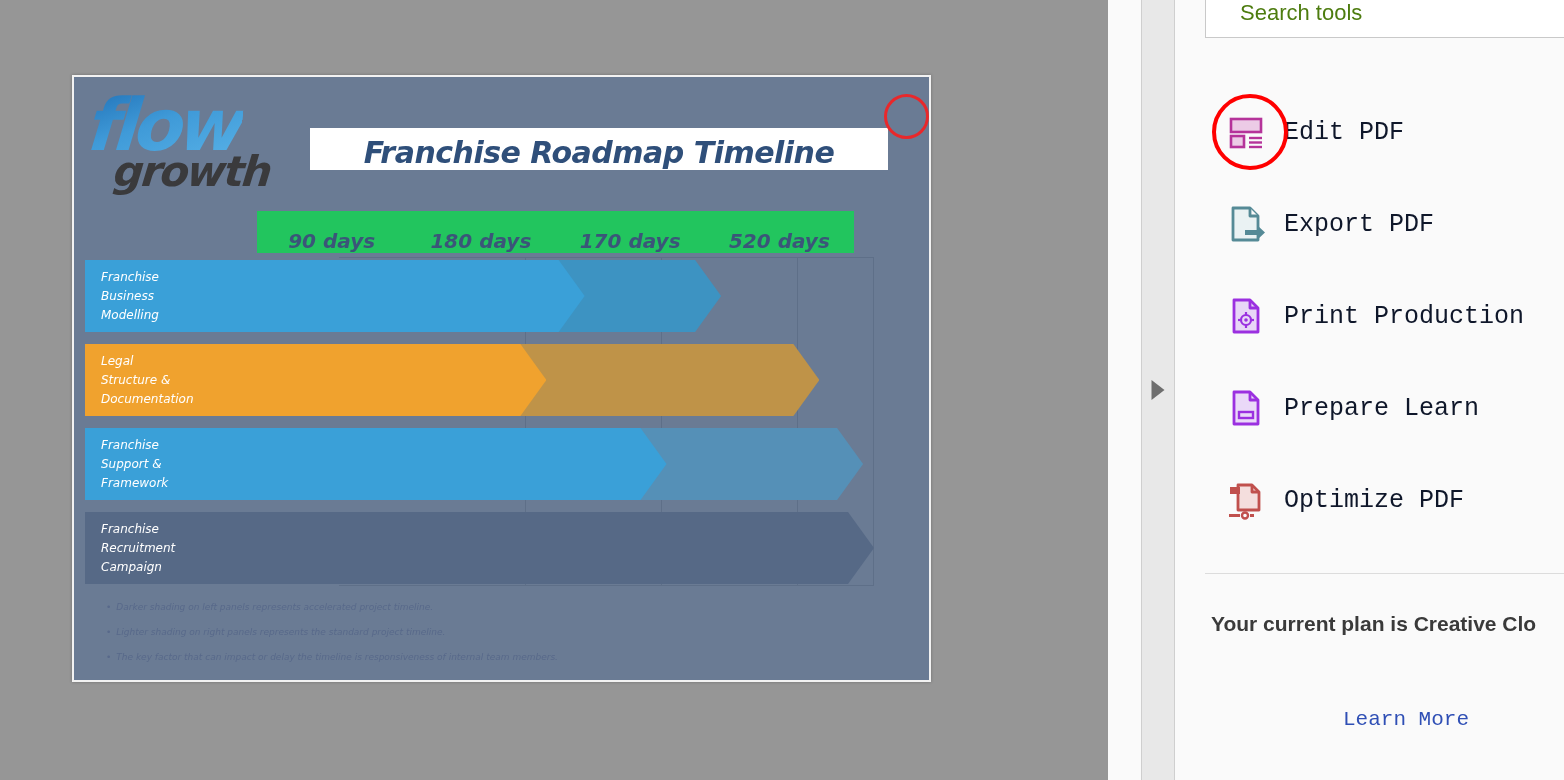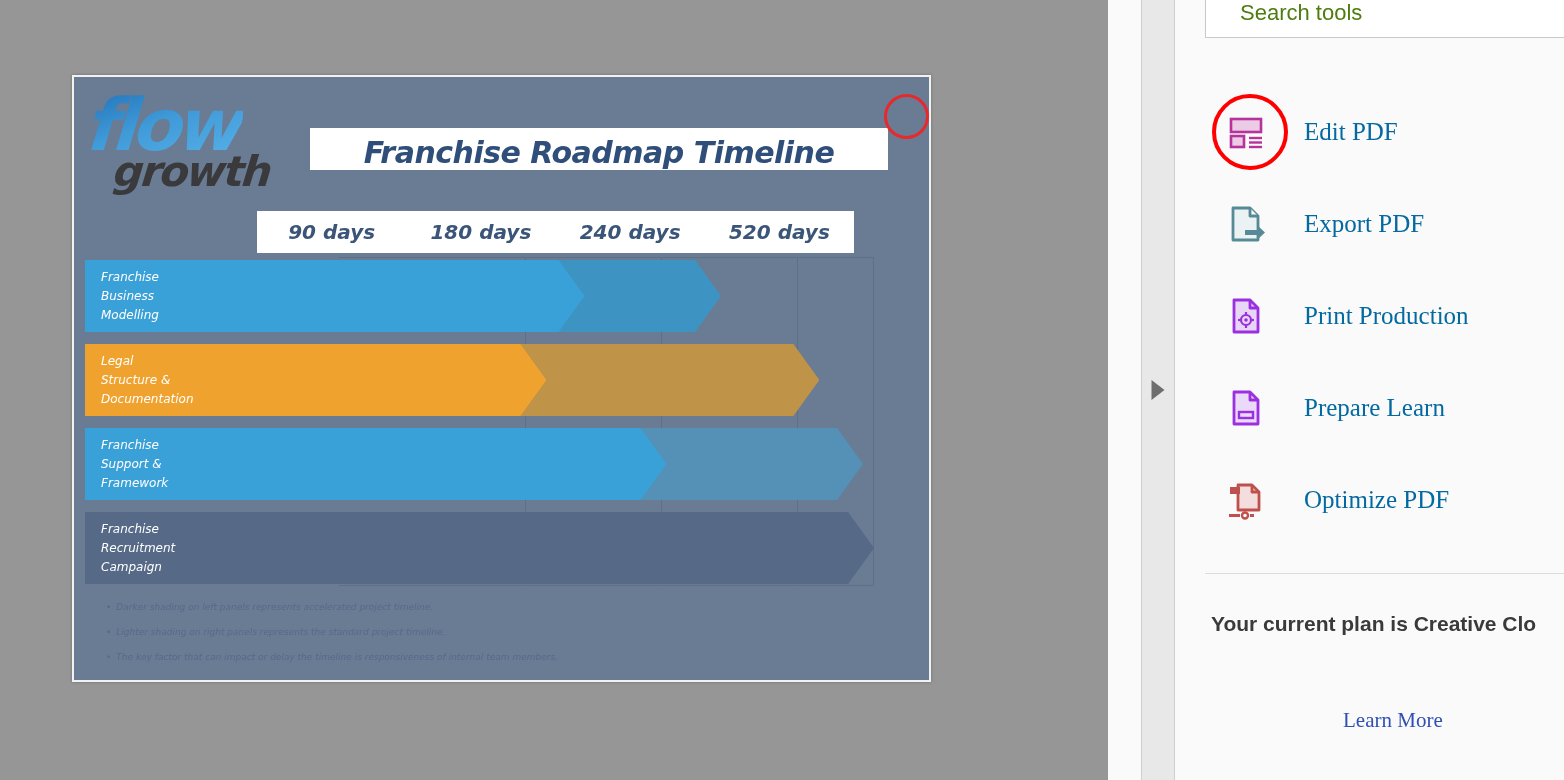--- a/index.html
+++ b/index.html
@@ -61,22 +61,22 @@
     font-family: "DejaVu Sans", sans-serif;
     font-size: 30px; font-weight: 700; font-style: italic;
     color: #2f4f7a; white-space: nowrap;
     letter-spacing: -0.5px;
   }
 
   
   #timeline-band {
     position: absolute; left: 183px; top: 134px;
     width: 597px; height: 42px;
-    background: #ffffff;
-    display: flex; align-items: center;
+    background: #22c55e;
+    display: flex; align-items: flex-end;
   }
   .tl-cell {
     flex: 1 1 0; text-align: center;
     font-family: "DejaVu Sans", sans-serif;
     font-size: 20px; font-weight: 700; font-style: italic;
     color: #3b5579; white-space: nowrap;
   }
 
   
   #grid {
@@ -171,23 +171,23 @@
     height: 92px;
     display: flex; align-items: center;
     padding-left: 49px;
   }
   .tool-icon {
     width: 44px; height: 44px;
     flex: 0 0 44px;
     display: flex; align-items: center; justify-content: center;
   }
   .tool-label {
-    margin-left: 36px;
-    font-size: 25px; color: #0369a1;
-    font-family: Liberation Serif, serif;
+    margin-left: 16px;
+    font-size: 25px; color: #0f172a;
+    font-family: Liberation Mono, monospace;
     white-space: nowrap;
   }
 
   #edit-pdf-annot {
     position: absolute; left: 37px; top: 8px;
     width: 76px; height: 76px;
     border: 4px solid #ff0000; border-radius: 50%;
     pointer-events: none; z-index: 3;
   }
 
@@ -198,21 +198,21 @@
 
   #plan-text {
     position: absolute; left: 36px; top: 612px;
     font-size: 21px; font-weight: 700; color: #3a3a3a;
     font-family: "Liberation Sans", sans-serif;
     white-space: nowrap;
   }
   #learn-more {
     position: absolute; left: 168px; top: 708px;
     font-size: 21px; color: #2f4fb5;
-    font-family: Liberation Serif, serif;
+    font-family: Liberation Mono, monospace;
     white-space: nowrap; cursor: pointer;
   }
 </style>
 </head>
 <body>
 
 <div id="app">
 
   <div id="doc-viewer">
 
@@ -223,21 +223,21 @@
         <div class="logo-growth">growth</div>
       </div>
 
       <div id="title-band">
         <span class="title-text">Franchise Roadmap Timeline</span>
       </div>
 
       <div id="timeline-band">
         <span class="tl-cell">90 days</span>
         <span class="tl-cell">180 days</span>
-        <span class="tl-cell">240 days</span>
+        <span class="tl-cell">170 days</span>
         <span class="tl-cell">520 days</span>
       </div>
 
       <div id="grid">
         <div id="grid-outline"></div>
         <div class="grid-col" style="left:254px;width:187px;"></div>
         <div class="grid-col" style="left:441px;width:136px;"></div>
         <div class="grid-col" style="left:577px;width:136px;"></div>
       </div>
 

